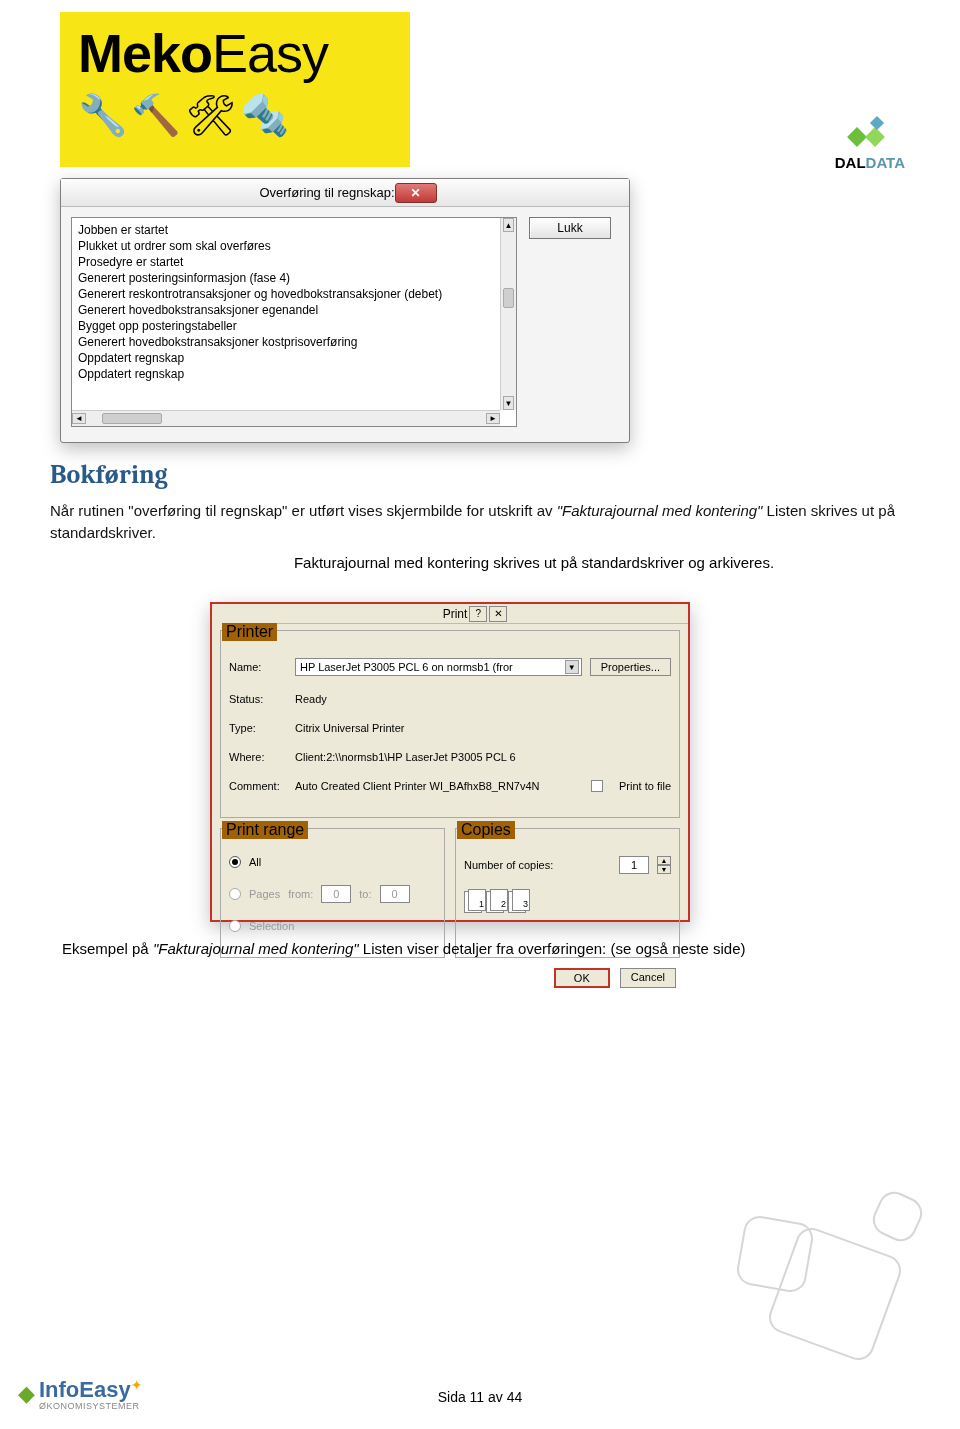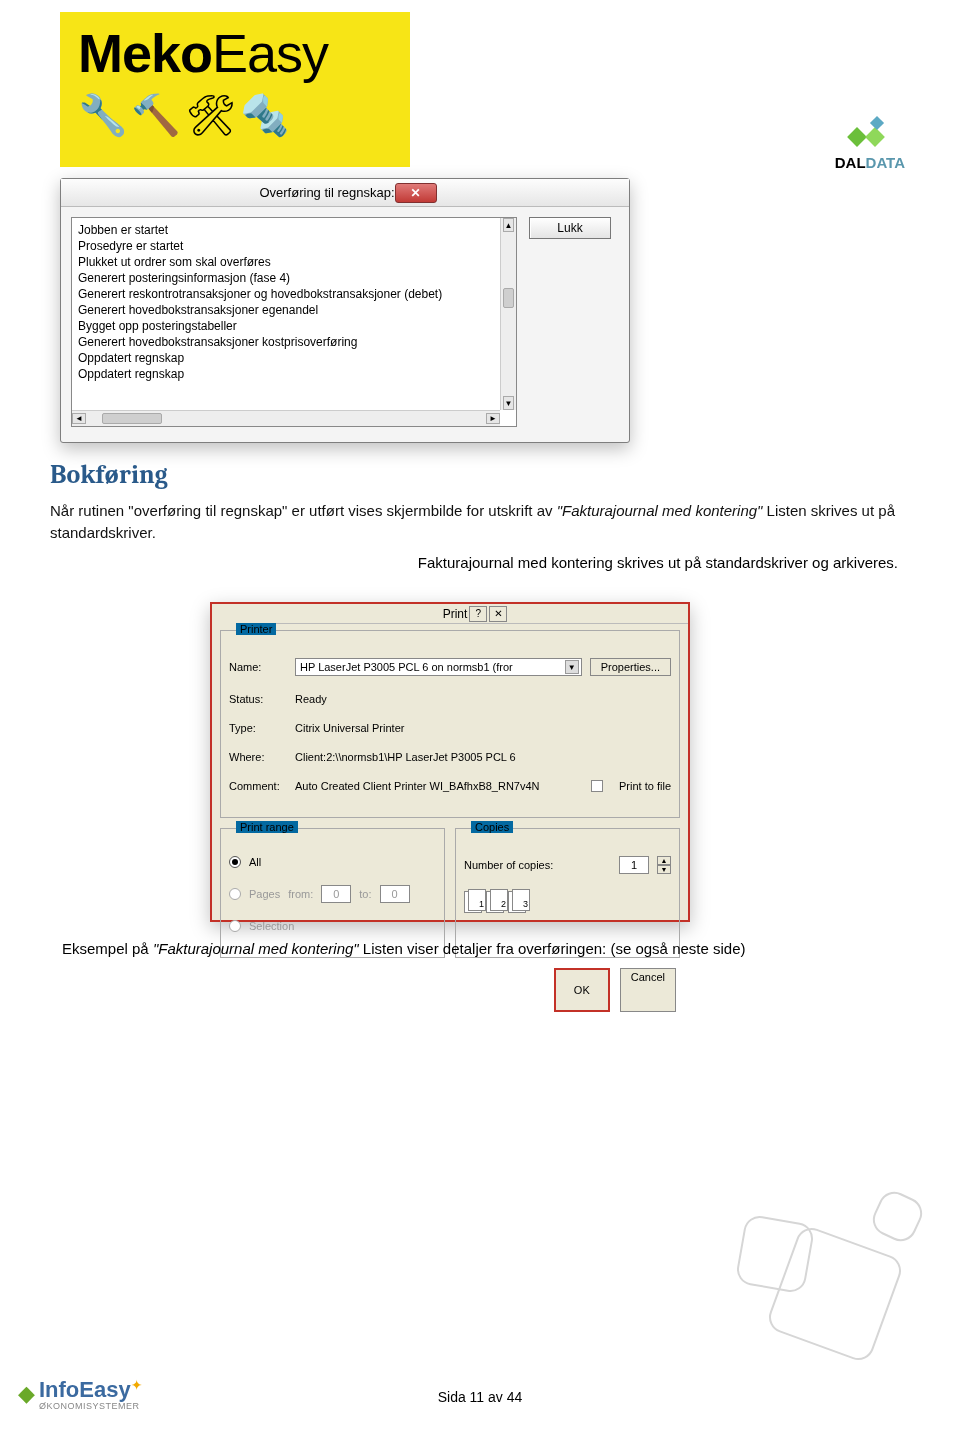--- a/index.html
+++ b/index.html
@@ -101,21 +101,21 @@
 
   
   .content { position:absolute; top:460px; left:50px; right:62px; }
   h2.section {
     font-family: Cambria, Georgia, serif;
     font-size: 26px; color:#2a5a8a; font-weight:bold;
     margin-bottom: 10px;
   }
   .para { font-size: 15px; line-height: 22px; margin-bottom: 10px; color:#111; }
   .para i { font-style: italic; }
-  .center-line { text-align:right; margin-left:120px; font-size:15px; margin-bottom:20px; }
+  .center-line { text-align:center; margin-left:120px; font-size:15px; margin-bottom:20px; }
 
   
   .win2 {
     top: 602px; left: 210px; width: 480px; height: 320px;
     border: 2px solid #c33127;
     background:#ece9d8;
     font-size:11px;
   }
   .win2 .titlebar {
     height: 20px;
@@ -125,40 +125,40 @@
   }
   .win2 .tbtn {
     width:18px;height:16px;border:1px solid #888;background:#ece9d8;
     font-size:10px;display:flex;align-items:center;justify-content:center;
     cursor:pointer; margin-left:2px;
   }
   .win2 .titlebar .btns{display:flex;}
   .grp {
     border:1px solid #aaa; margin:6px 8px; padding:10px 8px 8px; position:relative;
   }
-  .grp > .lbl { position:absolute; top:-8px; left:15px; background:#0369a1; padding:0 4px; font-size:11px; }
+  .grp > .lbl { position:absolute; top:-8px; left:1px; background:#a16207; padding:0 4px; font-size:16px; }
   .row { display:flex; align-items:center; gap:8px; margin:17px 0; font-size:11px; }
   .row .k { width:58px; }
   .combo {
     flex:1; height:18px; background:#fff; border:1px solid #888;
     display:flex;align-items:center;justify-content:space-between; padding:0 2px 0 4px;
     font-size:11px;
   }
   .combo .arrow { width:14px;height:14px;background:#ddd;border:1px solid #999;font-size:8px;display:flex;align-items:center;justify-content:center;}
   .sbtn { background:#ece9d8; border:1px solid #888; padding:2px 10px; font-size:11px; cursor:pointer; }
   .twocol { display:flex; gap:10px; padding:0 8px; }
   .twocol .grp { flex:1; margin:4px 0; }
   .numbox { width:30px;height:18px;border:1px solid #888;background:#fff;text-align:center;font-size:11px; display:flex;align-items:center;justify-content:center;}
   .stepper{display:flex;flex-direction:column;}
   .stepper div{width:14px;height:9px;border:1px solid #888;background:#ece9d8;font-size:7px;display:flex;align-items:center;justify-content:center;cursor:pointer;}
   .collate { display:flex; gap:4px; margin-top:6px;}
   .collate .pg{width:18px;height:22px;border:1px solid #888;background:#fff;position:relative;font-size:9px;display:flex;align-items:flex-end;justify-content:flex-end;padding:1px;}
   .collate .pg .shadow{position:absolute;left:3px;top:-3px;width:18px;height:22px;border:1px solid #888;background:#fff;font-size:9px;display:flex;align-items:flex-end;justify-content:flex-end;padding:1px;}
   .dlg-buttons { display:flex; justify-content:flex-end; gap:10px; padding:6px 12px 10px; }
-  .sbtn.ok { border:2px solid #c33127; padding:14px 18px; }
+  .sbtn.ok { border:2px solid #c33127; padding:2px 18px; }
   .disabled { color:#999; }
 
   .caption2 { position:absolute; top:940px; left:62px; right:62px; font-size:15px; }
 
   
   .footer-logo { position:absolute; bottom:18px; left:18px; display:flex; align-items:center; gap:4px;}
   .footer-logo .cubes2 { font-size:22px; color:#6aa929; }
   .footer-logo .t1 { font-size:22px; font-weight:bold; color:#3b6aa0; }
   .footer-logo .t2 { font-size:9px; color:#888; letter-spacing:0.5px; margin-top:-2px;}
   .footer-logo .sup { color:#f2a900; font-size:14px; vertical-align:top;}
@@ -194,22 +194,22 @@
 
 <div class="win win1">
   <div class="titlebar">
     <span>Overføring til regnskap:</span>
     <div class="close-x">✕</div>
   </div>
   <div class="body">
     <div class="loglist">
       <div class="inner">
         <div>Jobben er startet</div>
+        <div>Plukket ut ordrer som skal overføres</div>
         <div>Prosedyre er startet</div>
-        <div>Plukket ut ordrer som skal overføres</div>
         <div>Generert posteringsinformasjon (fase 4)</div>
         <div>Generert reskontrotransaksjoner og hovedbokstransaksjoner (debet)</div>
         <div>Generert hovedbokstransaksjoner egenandel</div>
         <div>Bygget opp posteringstabeller</div>
         <div>Generert hovedbokstransaksjoner kostprisoverføring</div>
         <div>Oppdatert regnskap</div>
         <div>Oppdatert regnskap</div>
       </div>
       <div class="vscroll">
         <div class="arrow up">▲</div>

